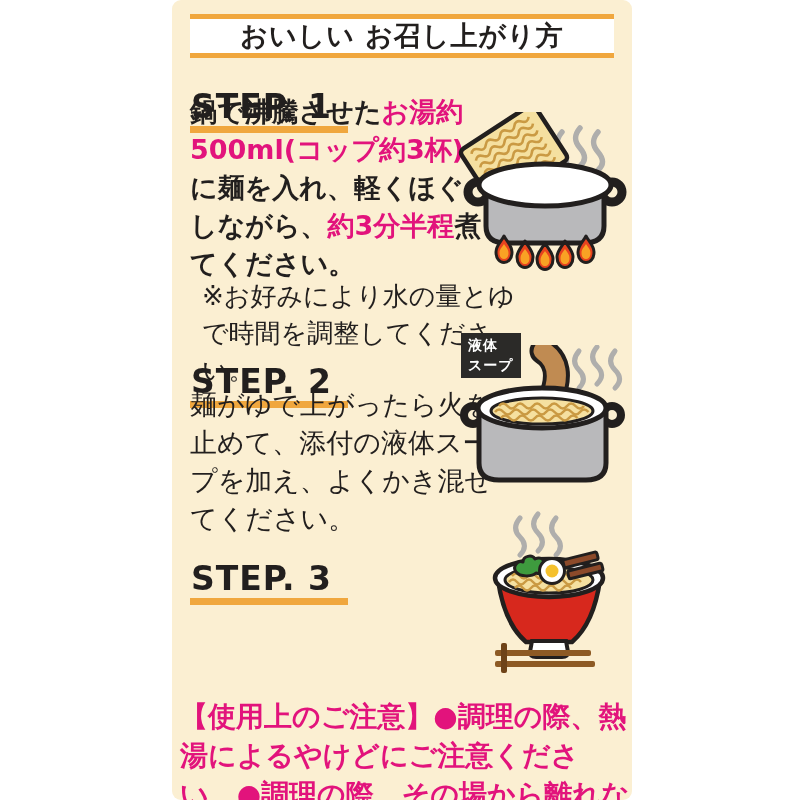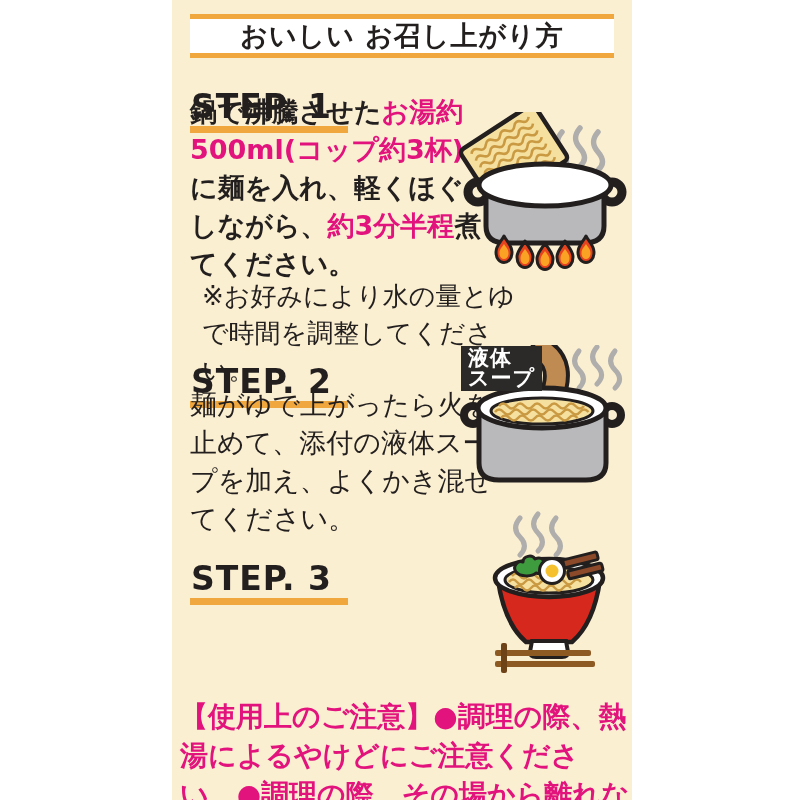--- a/index.html
+++ b/index.html
@@ -3,21 +3,21 @@
 <meta charset="utf-8">
 <style>
   html,body{margin:0;padding:0;}
   body{
     width:800px;height:800px;background:#ffffff;position:relative;
     font-family:"DejaVu Sans","Liberation Sans",sans-serif;
     -webkit-font-smoothing:antialiased;
   }
   .panel{
     position:absolute;left:172px;top:0;width:460px;height:800px;
-    background:#FBEFD2;overflow:hidden;
+    background:#FBEFD2;overflow:hidden;border-radius:9px;
   }
   .title-box{
     position:absolute;left:18px;top:14px;width:424px;
     background:#ffffff;
     border-top:5px solid #F0A73E;border-bottom:5px solid #F0A73E;
     height:34px;display:flex;align-items:center;justify-content:center;
   }
   .title-box h1{
     margin:0;font-family:"DejaVu Serif","Liberation Serif",serif;
     font-size:27px;font-weight:bold;color:#221F1E;letter-spacing:1px;white-space:nowrap;
@@ -37,23 +37,23 @@
   .note{
     position:absolute;left:18px;margin:12px;width:330px;
     font-size:26px;line-height:37px;color:#221F1E;font-weight:500;
   }
   .caution{
     position:absolute;left:8px;top:697px;width:450px;margin:0;
     font-size:28px;line-height:39px;font-weight:bold;color:#E2137C;
   }
   .illus{position:absolute;}
   .soup-label{
-    position:absolute;left:289px;top:346px;z-index:3;
+    position:absolute;left:289px;top:333px;z-index:3;
     background:#2B2A28;color:#ffffff;font-weight:bold;
-    font-size:21px;line-height:20px;padding:2px 7px 3px 7px;
+    font-size:14px;line-height:20px;padding:2px 7px 3px 7px;
     letter-spacing:1px;
   }
 </style>
 </head>
 <body>
 
 <div class="panel">
 
   <div class="title-box">
     <h1>おいしい お召し上がり方</h1>

